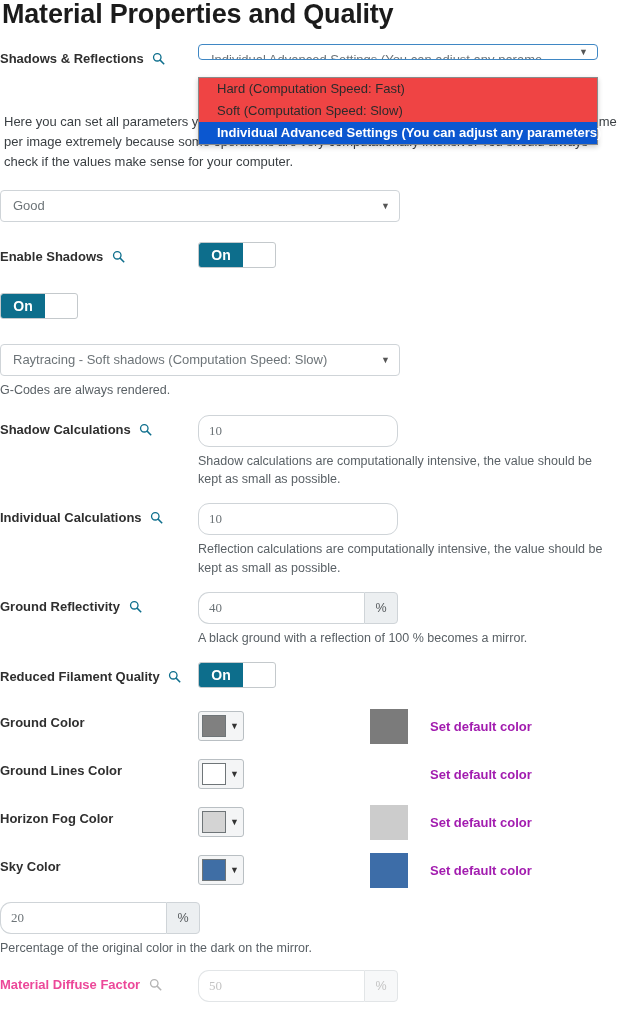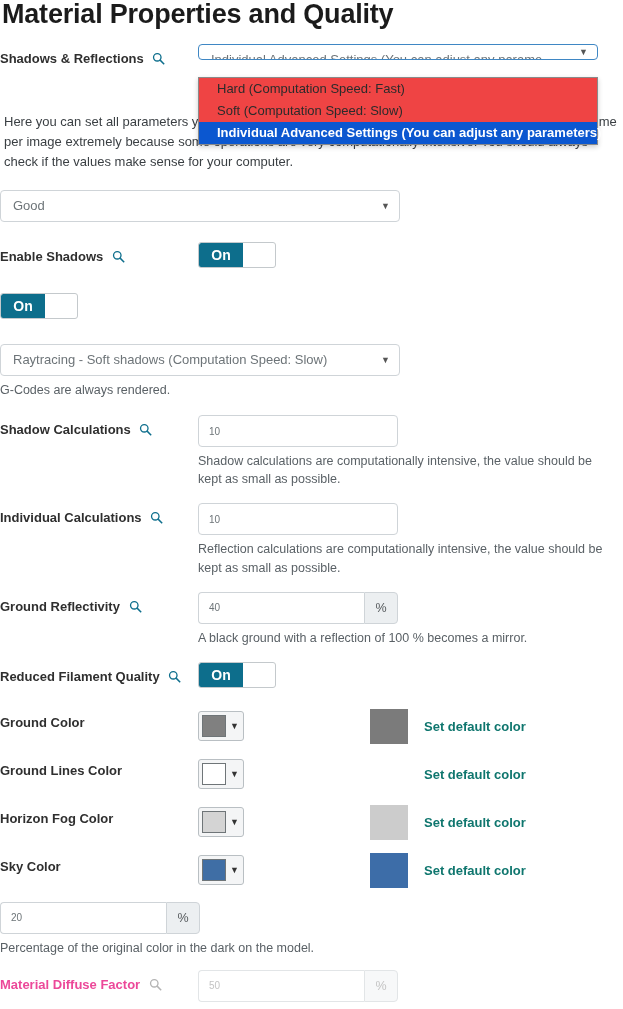--- a/index.html
+++ b/index.html
@@ -161,25 +161,25 @@
     font-size: 14px;
     font-weight: bold;
     text-align: center;
     line-height: 24px;
     border-radius: 2px 0 0 2px;
   }
   input.textbox {
     width: 200px;
     height: 32px;
     border: 1px solid #cfd4d8;
-    border-radius: 4px;
+    border-radius: 11px;
     background: #ffffff;
     color: #6d7478;
-    font-size: 10px;
-    font-family: Liberation Sans, sans-serif;
+    font-size: 13px;
+    font-family: Liberation Serif, serif;
     padding: 0 10px;
     box-sizing: border-box;
   }
   .input-group {
     display: flex;
     align-items: flex-end;
     width: 228px;
   }
   .input-group input.textbox {
     width: 166px;
@@ -236,22 +236,22 @@
     color: #333;
     margin-left: 4px;
   }
   .color-preview {
     width: 36px;
     height: 33px;
     margin-left: 126px;
     border: 1px solid transparent;
   }
   .setdefault {
-    margin-left: 16px;
-    color: #0f766e;
+    margin-left: 22px;
+    color: #a21caf;
     font-weight: bold;
     font-size: 13px;
     text-decoration: none;
     cursor: pointer;
   }
   .spacer-8 { height: 8px; }
 </style>
 </head>
 <body>
 
@@ -479,21 +479,21 @@
   </div>
 
   <div style="height:14px"></div>
 
   <div class="row">
     <div class="field-cell">
       <div class="input-group">
         <input class="textbox" type="text" value="20" style="">
         <div class="addon">%</div>
       </div>
-      <div class="helptext wide">Percentage of the original color in the dark on the model.</div>
+      <div class="helptext wide">Percentage of the original color in the dark on the mirror.</div>
     </div>
   </div>
 
   <div style="height:13px"></div>
 
   <div class="row">
     <div class="label-cell disabled">
       <span>Material Diffuse Factor</span>
       <span class="mag" style="color:#b3b3b3">
         <svg width="13" height="13" viewBox="0 0 16 16">

